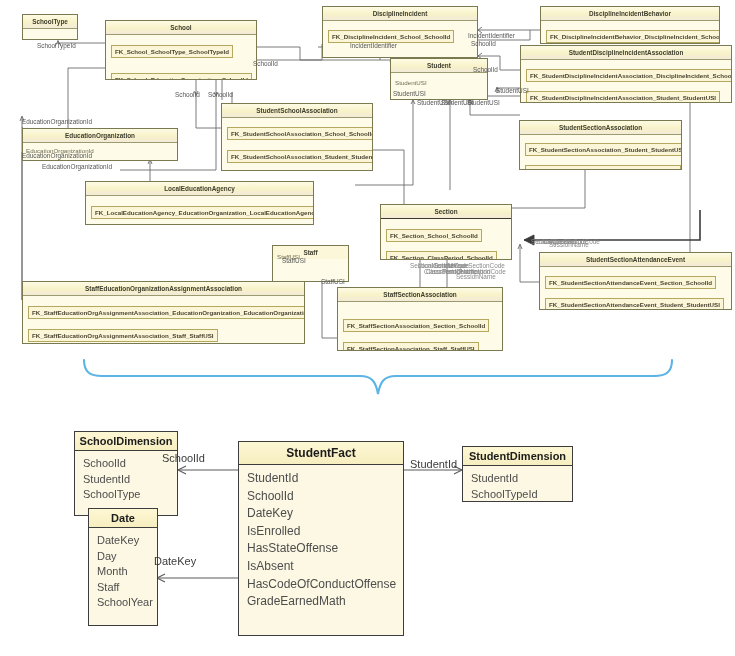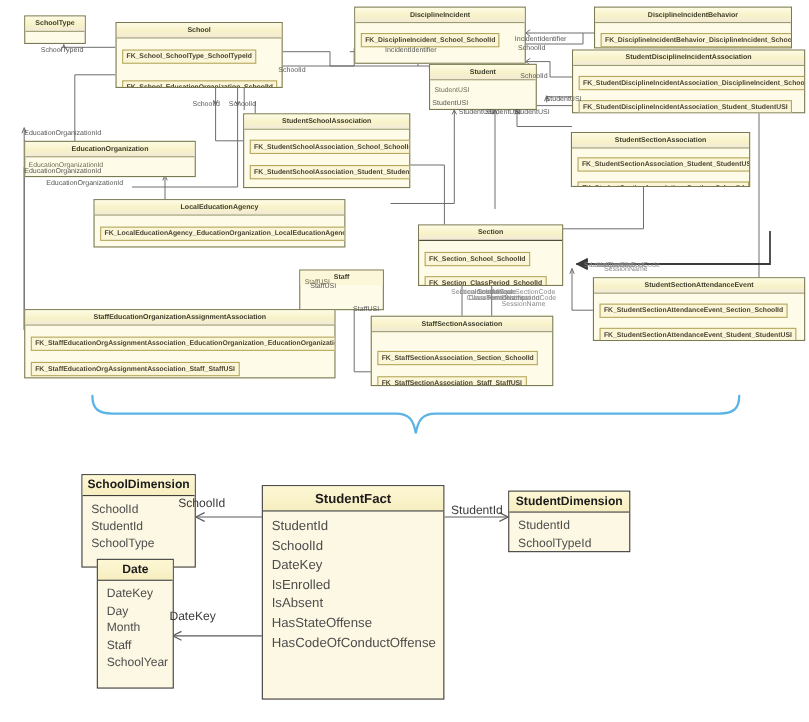--- a/index.html
+++ b/index.html
@@ -362,23 +362,24 @@
     </div>
   </div>
 
   <div class="tbl big" style="left:238px;top:441px;width:166px;height:195px;">
     <div class="t-hd">StudentFact</div>
     <div class="t-bd">
       <div class="col">StudentId</div>
       <div class="col">SchoolId</div>
       <div class="col">DateKey</div>
       <div class="col">IsEnrolled</div>
+      <div class="col">HasStateOffense</div>
       <div class="col">IsAbsent</div>
-      <div class="col">HasStateOffense</div>
       <div class="col">HasCodeOfConductOffense</div>
+      <div class="col">GradeEarnedMath</div>
     </div>
   </div>
 
   <div class="tbl" style="left:462px;top:446px;width:111px;height:56px;">
     <div class="t-hd">StudentDimension</div>
     <div class="t-bd">
       <div class="col">StudentId</div>
       <div class="col">SchoolTypeId</div>
     </div>
   </div>

